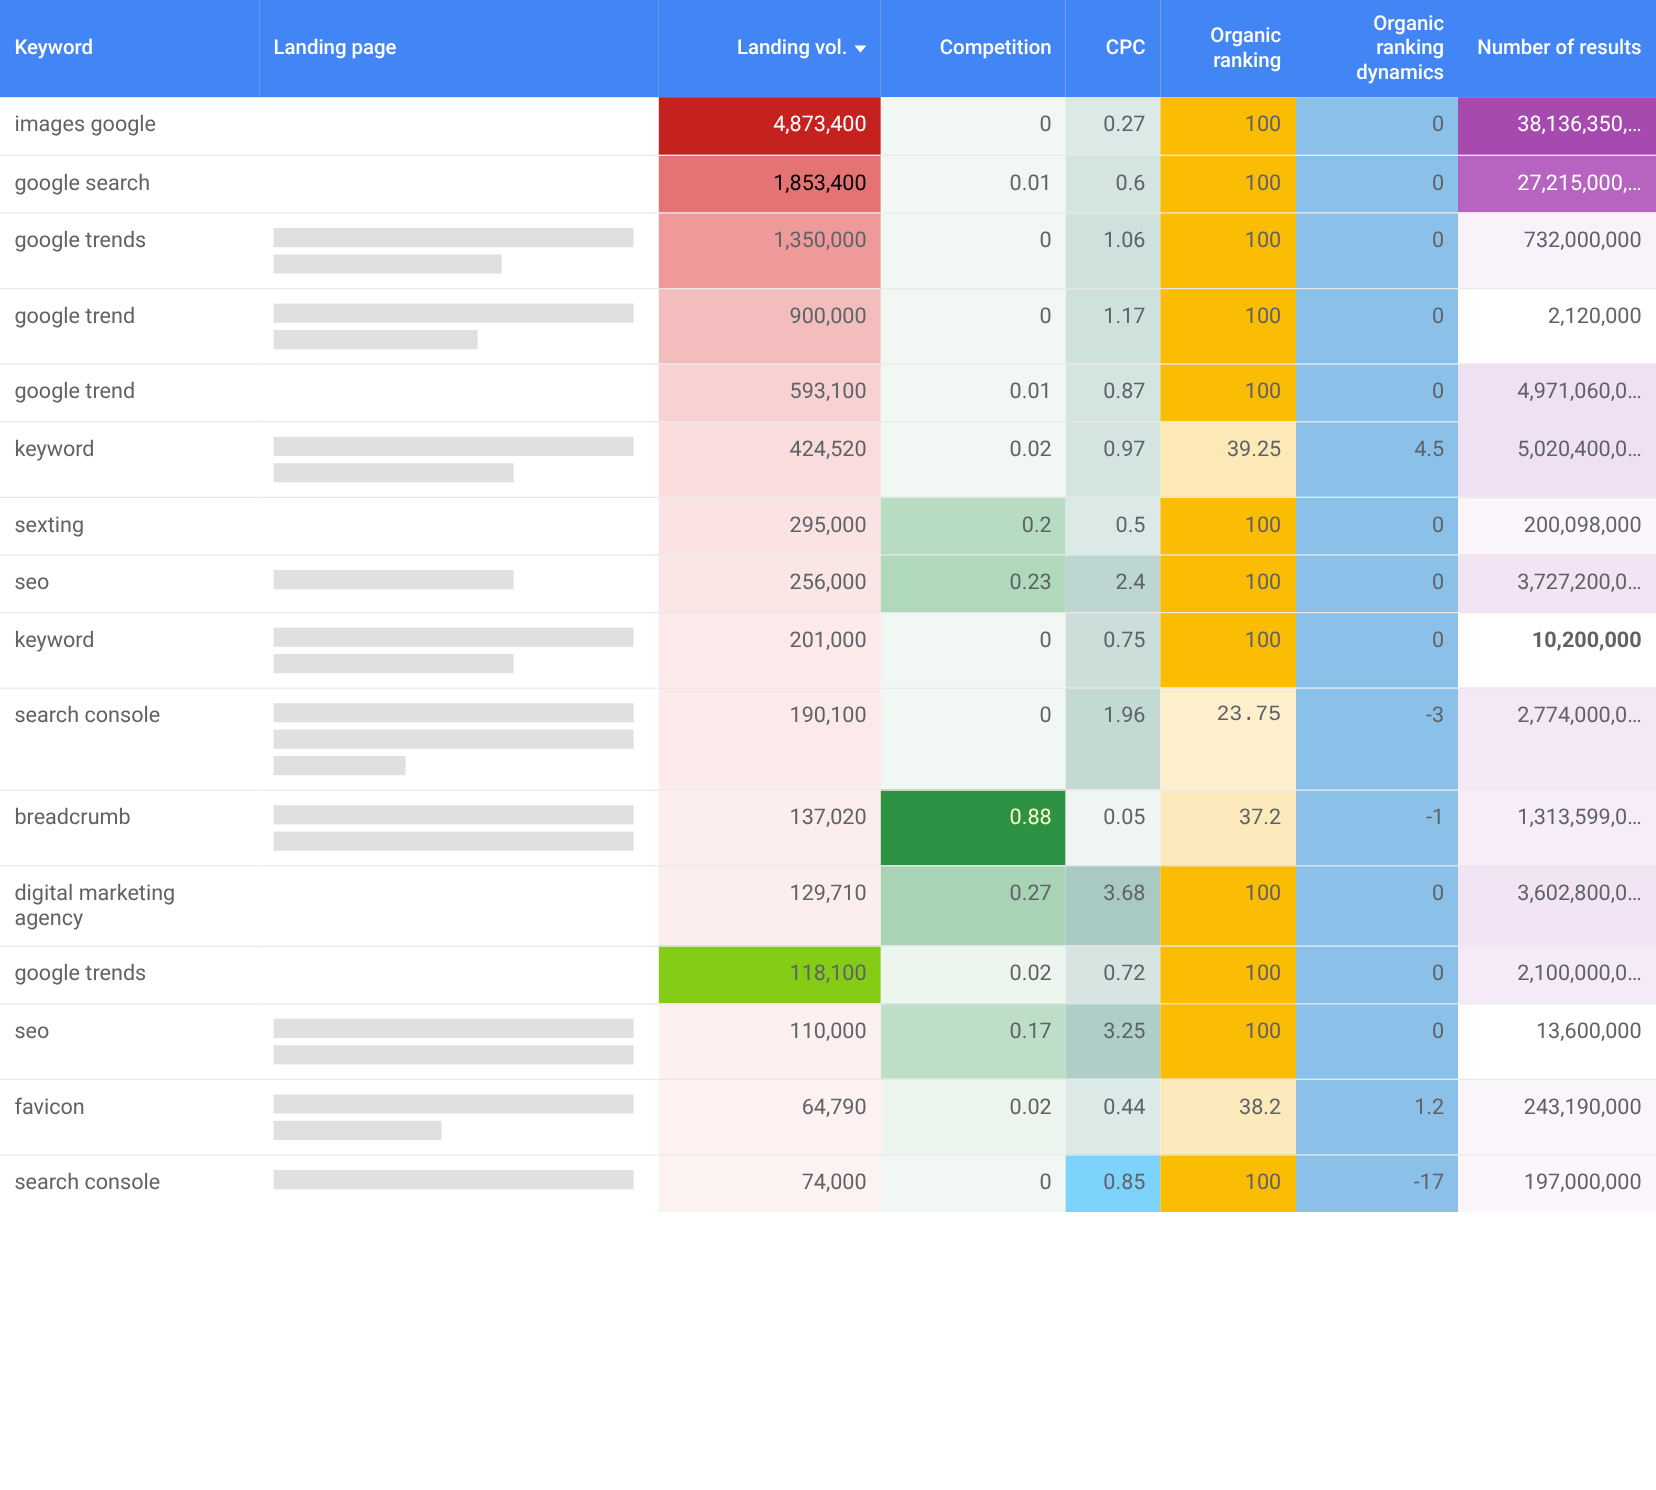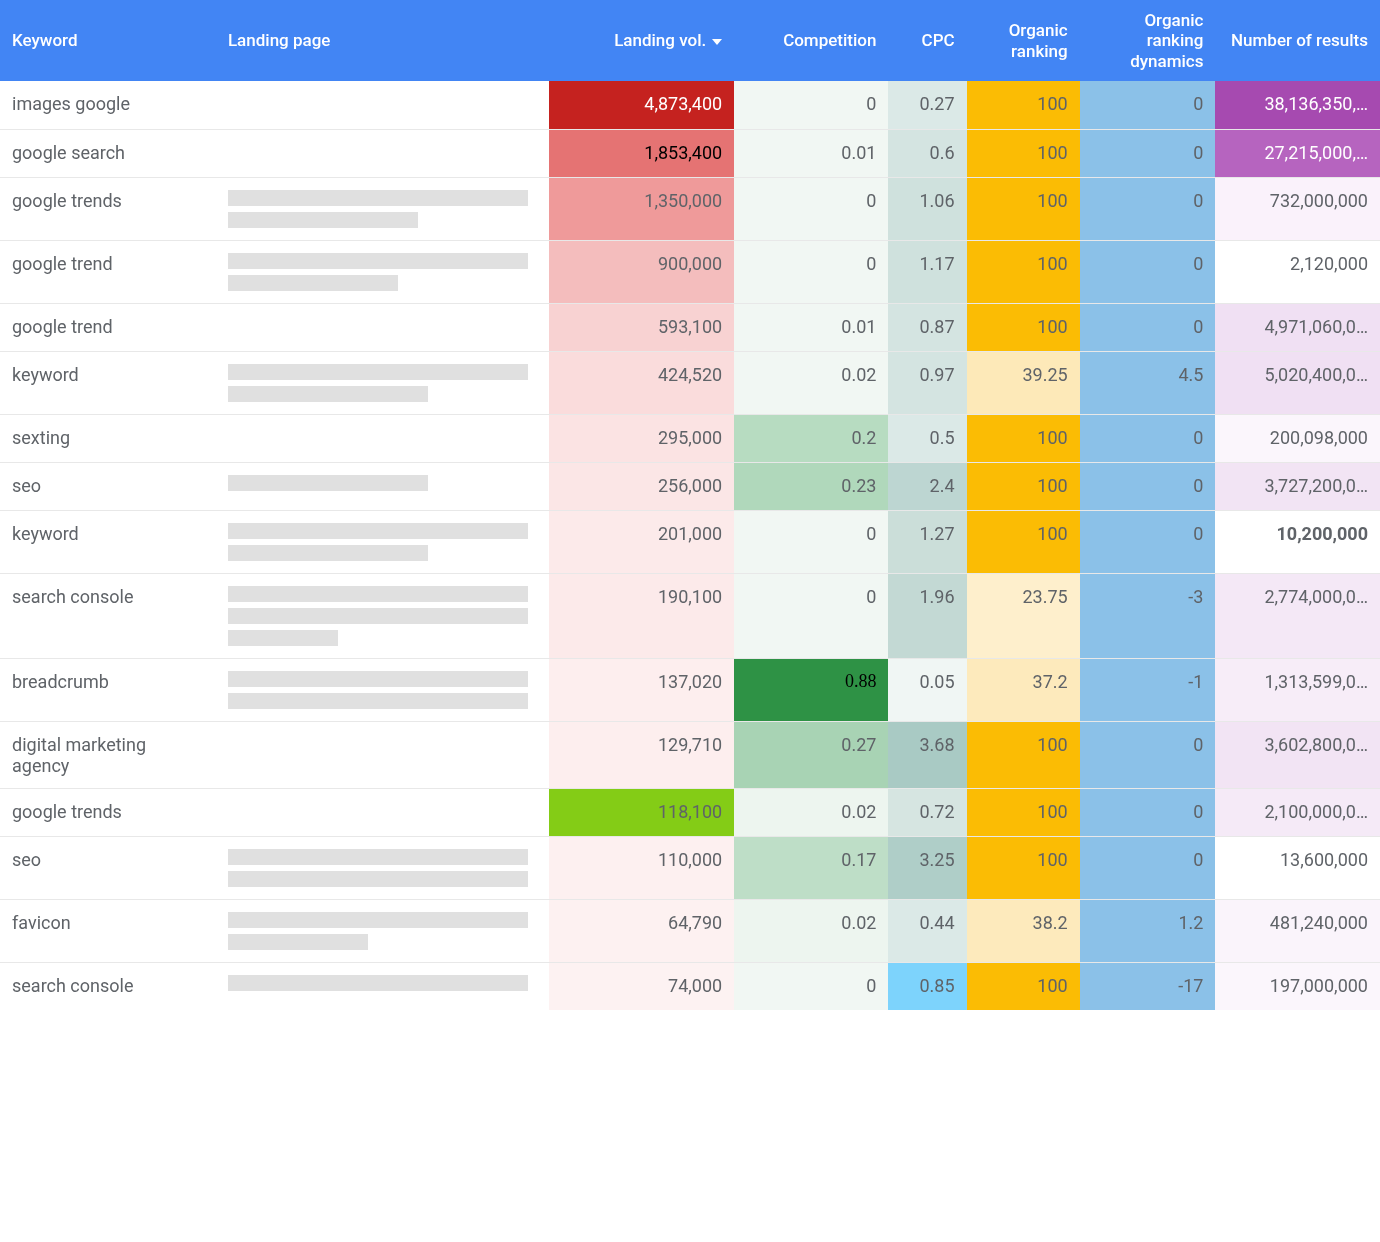--- a/index.html
+++ b/index.html
@@ -222,51 +222,51 @@
         <tr>
           <td class="left kw">keyword</td>
           <td class="left lp">
             <div class="blur rows2">
               <div class="bar" style="width: 300px;"></div>
               <div class="bar" style="width: 200px;"></div>
             </div>
           </td>
           <td style="background: rgb(252, 234, 234);">201,000</td>
           <td style="background: rgb(241, 247, 243);">0</td>
-          <td style="background: rgb(203, 222, 217);">1.27</td>
+          <td style="background: rgb(203, 222, 217);">0.75</td>
           <td style="background: rgb(251, 188, 4);">100</td>
           <td style="background: rgb(139, 193, 232);">0</td>
           <td style="background: rgb(255, 255, 255); font-weight: bold;">10,200,000</td>
         </tr>
         <tr>
           <td class="left kw">search console</td>
           <td class="left lp">
             <div class="blur rows3">
               <div class="bar" style="width: 300px;"></div>
               <div class="bar" style="width: 300px;"></div>
               <div class="bar" style="width: 110px;"></div>
             </div>
           </td>
           <td style="background: rgb(252, 234, 234);">190,100</td>
           <td style="background: rgb(241, 247, 243);">0</td>
           <td style="background: rgb(195, 217, 212);">1.96</td>
-          <td style="background: rgb(254, 239, 204);">23.75</td>
+          <td style="background: rgb(254, 239, 204); font-family: Liberation Mono, monospace;">23.75</td>
           <td style="background: rgb(139, 193, 232);">-3</td>
           <td style="background: rgb(244, 232, 246);">2,774,000,0…</td>
         </tr>
         <tr>
           <td class="left kw">breadcrumb</td>
           <td class="left lp">
             <div class="blur rows2">
               <div class="bar" style="width: 300px;"></div>
               <div class="bar" style="width: 300px;"></div>
             </div>
           </td>
           <td style="background: rgb(253, 238, 238);">137,020</td>
-          <td style="background: rgb(46, 146, 69); color: #000000; font-family: Liberation Serif, serif;">0.88</td>
+          <td style="background: rgb(46, 146, 69); color: #fef9c3;">0.88</td>
           <td style="background: rgb(240, 246, 244);">0.05</td>
           <td style="background: rgb(253, 234, 188);">37.2</td>
           <td style="background: rgb(139, 193, 232);">-1</td>
           <td style="background: rgb(247, 237, 248);">1,313,599,0…</td>
         </tr>
         <tr>
           <td class="left kw">digital marketing agency</td>
           <td class="left lp"></td>
           <td style="background: rgb(253, 238, 238);">129,710</td>
           <td style="background: rgb(168, 211, 180);">0.27</td>
@@ -306,21 +306,21 @@
             <div class="blur rows2">
               <div class="bar" style="width: 300px;"></div>
               <div class="bar" style="width: 140px;"></div>
             </div>
           </td>
           <td style="background: rgb(253, 241, 241);">64,790</td>
           <td style="background: rgb(237, 245, 239);">0.02</td>
           <td style="background: rgb(219, 233, 231);">0.44</td>
           <td style="background: rgb(253, 234, 188);">38.2</td>
           <td style="background: rgb(139, 193, 232);">1.2</td>
-          <td style="background: rgb(250, 244, 251);">481,240,000</td>
+          <td style="background: rgb(250, 244, 251);">243,190,000</td>
         </tr>
         <tr>
           <td class="left kw">search console</td>
           <td class="left lp">
             <div class="blur rows1">
               <div class="bar" style="width: 300px;"></div>
             </div>
           </td>
           <td style="background: rgb(253, 242, 242);">74,000</td>
           <td style="background: rgb(241, 247, 243);">0</td>

